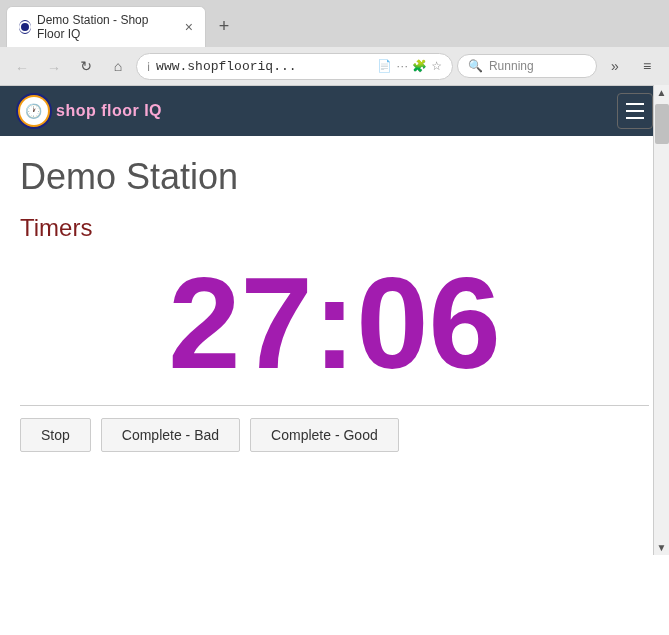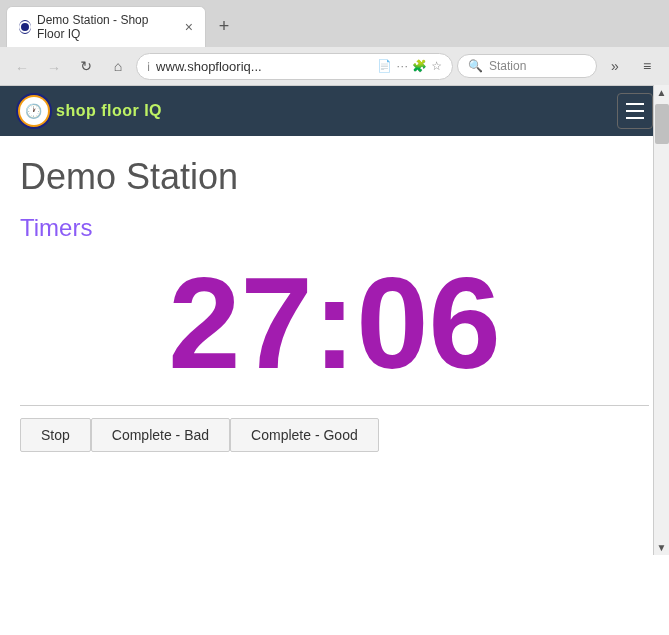--- a/index.html
+++ b/index.html
@@ -88,20 +88,21 @@
       gap: 6px;
     }
     .address-icon {
       color: #888;
       font-size: 12px;
     }
     .address-text {
       flex: 1;
       font-size: 13px;
       color: #333;
+      font-family: Liberation Mono, monospace;
     }
     .address-actions {
       display: flex;
       gap: 4px;
       color: #888;
     }
     .search-bar {
       display: flex;
       align-items: center;
       background: #fff;
@@ -134,21 +135,21 @@
       display: flex;
       align-items: center;
       gap: 4px;
     }
     .logo-text {
       color: #fff;
       font-size: 16px;
       font-weight: bold;
       letter-spacing: 0.5px;
     }
-    .logo-text span { color: #bef264; }
+    .logo-text span { color: #f9a8d4; }
     .logo-icon {
       width: 36px; height: 36px;
       background: #f39c12;
       border-radius: 50%;
       display: flex; align-items: center; justify-content: center;
       border: 2px solid #1a237e;
       position: relative;
     }
     .logo-clock {
       width: 28px; height: 28px;
@@ -178,21 +179,21 @@
     }
     .station-title {
       text-align: left;
       font-size: 36px;
       color: #555;
       font-weight: 300;
       margin-bottom: 16px;
     }
     .timers-label {
       font-size: 24px;
-      color: #8b5cf6;
+      color: #7f1d1d;
       margin-bottom: 0;
       font-weight: normal;
     }
     .timer-display {
       text-align: center;
       font-size: 130px;
       color: #a21caf;
       font-weight: bold;
       line-height: 1.1;
       margin: 10px 0;
@@ -203,21 +204,21 @@
       background: #008000;
       color: #fff;
       border-radius: 12px;
       padding: 4px 14px;
       font-size: 13px;
       font-weight: bold;
       margin-bottom: 20px;
     }
     .action-buttons {
       display: flex;
-      gap: 0;
+      gap: 10px;
       border-top: 1px solid #ccc;
       padding-top: 12px;
       margin-top: 10px;
     }
     .action-btn {
       padding: 8px 20px;
       border: 1px solid #ccc;
       background: #f5f5f5;
       font-size: 14px;
       cursor: pointer;
@@ -277,21 +278,21 @@
       <span class="address-text">www.shopflooriq...</span>
       <div class="address-actions">
         <span>📄</span>
         <span>···</span>
         <span>🧩</span>
         <span>☆</span>
       </div>
     </div>
     <div class="search-bar">
       <span>🔍</span>
-      <span>Station</span>
+      <span>Running</span>
     </div>
     <span class="nav-more">»</span>
     <span class="nav-more">≡</span>
   </div>
 </div>
 
 <div class="app-header">
   <div class="logo">
     <div class="logo-icon">
       <div class="logo-clock">🕐</div>

